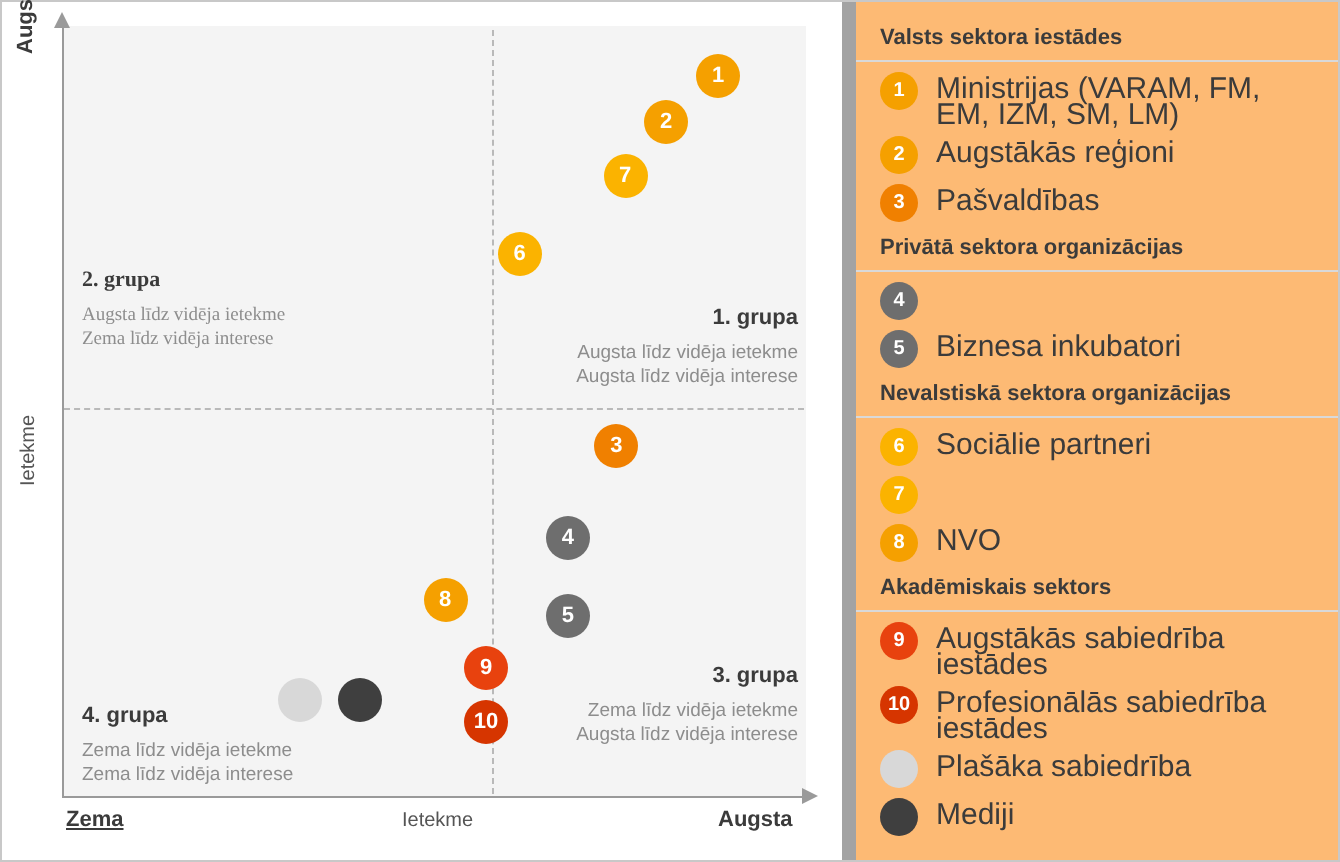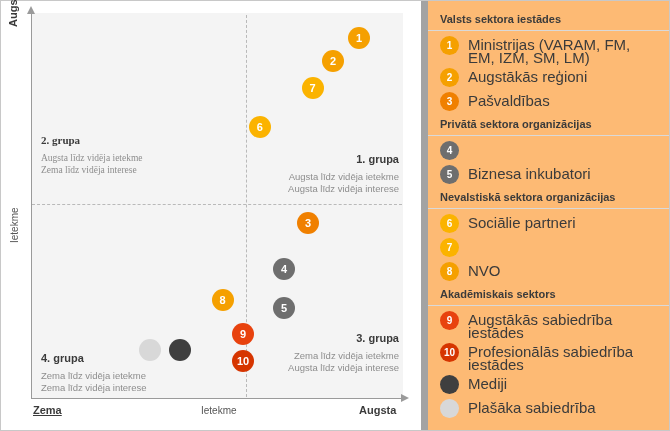--- a/index.html
+++ b/index.html
@@ -326,22 +326,22 @@
       <div class="legend-group-title">Akadēmiskais sektors</div>
       <div class="legend-row">
         <span class="legend-marker" style="background: rgb(232, 66, 14);">9</span>
         <span class="legend-label">Augstākās sabiedrība iestādes</span>
       </div>
       <div class="legend-row">
         <span class="legend-marker" style="background: rgb(214, 53, 0);">10</span>
         <span class="legend-label">Profesionālās sabiedrība iestādes</span>
       </div>
       <div class="legend-row">
+        <span class="legend-marker plain" style="background: rgb(216, 216, 216);"></span>
+        <span class="legend-label">Plašāka sabiedrība</span>
+      </div>
+      <div class="legend-row">
         <span class="legend-marker plain" style="background: rgb(63, 63, 63);"></span>
         <span class="legend-label">Mediji</span>
       </div>
-      <div class="legend-row">
-        <span class="legend-marker plain" style="background: rgb(216, 216, 216);"></span>
-        <span class="legend-label">Plašāka sabiedrība</span>
-      </div>
     </div>
 
 </div>
 
 </body></html>

